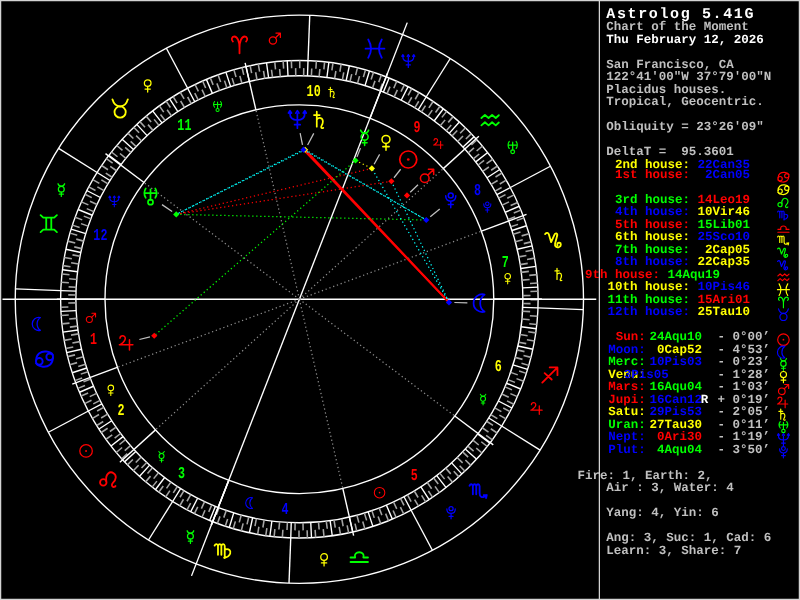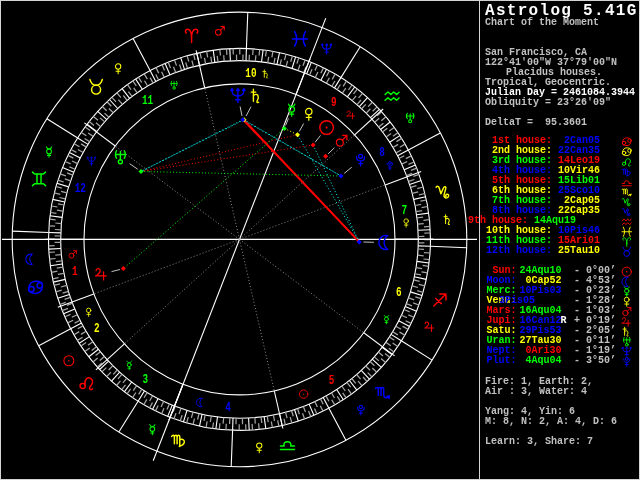--- a/index.html
+++ b/index.html
@@ -220,34 +220,34 @@
 <line x1="137.7" y1="169.2" x2="129.6" y2="163.7" stroke="#c0c0c0" stroke-width="1"></line>
 <rect x="-2" y="-2" width="4" height="4" fill="#0f0" transform="translate(141.0 171.5) rotate(45) scale(0.88)"></rect>
 <use href="#g-ura" x="111.9" y="148.8" width="17" height="17" color="#0f0"></use>
 <line x1="242.0" y1="115.9" x2="240.1" y2="106.5" stroke="#c0c0c0" stroke-width="1"></line>
 <rect x="-2" y="-2" width="4" height="4" fill="#00f" transform="translate(242.8 119.7) rotate(45) scale(0.88)"></rect>
 <use href="#g-nep" x="229.4" y="87.2" width="17" height="17" color="#00f"></use>
 <line x1="344.2" y1="173.4" x2="351.8" y2="167.2" stroke="#c0c0c0" stroke-width="1"></line>
 <rect x="-2" y="-2" width="4" height="4" fill="#00f" transform="translate(341.0 176.0) rotate(45) scale(0.88)"></rect>
 <use href="#g-plu" x="353.1" y="152.6" width="15" height="15" color="#00f"></use>
 </svg>
-<div class="t" style="left:485px;top:6px;font-size:16px;letter-spacing:1.3px;color:#fff">Astrolog 5.41G</div>
+<div class="t" style="left:485px;top:6px;font-size:12px;letter-spacing:1.3px;color:#fff">Astrolog 5.41G</div>
 <div class="t" style="left:485px;top:18px;color:#c0c0c0">Chart of the Moment</div>
+<div class="t" style="left:485px;top:28px;color:#fff">Thu February 12, 2026</div>
 <div class="t" style="left:485px;top:48px;color:#c0c0c0">San Francisco, CA</div>
 <div class="t" style="left:485px;top:58px;color:#c0c0c0">122°41'00"W 37°79'00"N</div>
-<div class="t" style="left:506px;top:68px;color:#c0c0c0">Placidus houses.</div>
+<div class="t" style="left:485px;top:68px;color:#c0c0c0">Placidus houses.</div>
 <div class="t" style="left:485px;top:78px;color:#c0c0c0">Tropical, Geocentric.</div>
-<div class="t" style="left:485px;top:88px;color:#fff">Julian Day = 2461084.3944</div>
 <div class="t" style="left:485px;top:98px;color:#c0c0c0">Obliquity = 23°26'09"</div>
 <div class="t" style="left:485px;top:118px;color:#c0c0c0">DeltaT =  95.3601</div>
 <div class="t" style="left:486px;top:136px"><span style="color:#f00"> 1st house:</span> <span style="color:#00f"> 2Can05</span></div>
 <svg class="ss" style="left:620.5px;top:135.5px" viewBox="0 0 16 16">
       <use href="#g-can" width="16" height="16" color="#f00"></use>
     </svg>
-<div class="t" style="left:486px;top:146px"><span style="color:#ff0"> 2nd house:</span> <span style="color:#00f">22Can35</span></div>
+<div class="t" style="left:486px;top:128px"><span style="color:#ff0"> 2nd house:</span> <span style="color:#00f">22Can35</span></div>
 <svg class="ss" style="left:620.5px;top:145.5px" viewBox="0 0 16 16">
       <use href="#g-can" width="16" height="16" color="#ff0"></use>
     </svg>
 <div class="t" style="left:486px;top:156px"><span style="color:#0f0"> 3rd house:</span> <span style="color:#f00">14Leo19</span></div>
 <svg class="ss" style="left:620.5px;top:155.5px" viewBox="0 0 16 16">
       <use href="#g-leo" width="16" height="16" color="#0f0"></use>
     </svg>
 <div class="t" style="left:486px;top:166px"><span style="color:#00f"> 4th house:</span> <span style="color:#ff0">10Vir46</span></div>
 <svg class="ss" style="left:620.5px;top:165.5px" viewBox="0 0 16 16">
       <use href="#g-vir" width="16" height="16" color="#00f"></use>
@@ -338,18 +338,18 @@
 <div class="t" style="left:574px;top:346px;color:#c0c0c0">- 1°19’</div>
 <svg class="ss" style="left:621px;top:345.5px" viewBox="0 0 16 16">
       <use href="#g-nep" width="16" height="16" color="#00f"></use>
     </svg>
 <div class="t" style="left:486.5px;top:356px;color:#00f">Plut:</div>
 <div class="t" style="left:519.5px;top:356px;color:#0f0"> 4Aqu04</div>
 <div class="t" style="left:574px;top:356px;color:#c0c0c0">- 3°50’</div>
 <svg class="ss" style="left:621px;top:355.5px" viewBox="0 0 16 16">
       <use href="#g-plu" width="16" height="16" color="#00f"></use>
     </svg>
-<div class="t" style="left:485px;top:377px;color:#c0c0c0">Fire: 1, Earth: 2,</div>
+<div class="t" style="left:462px;top:377px;color:#c0c0c0">Fire: 1, Earth: 2,</div>
 <div class="t" style="left:485px;top:387px;color:#c0c0c0">Air : 3, Water: 4</div>
 <div class="t" style="left:485px;top:407px;color:#c0c0c0">Yang: 4, Yin: 6</div>
-<div class="t" style="left:485px;top:417px;color:#c0c0c0">M: 8, N: 2, A: 4, D: 6</div>
+<div class="t" style="left:485px;top:427px;color:#c0c0c0">Ang: 3, Suc: 1, Cad: 6</div>
 <div class="t" style="left:485px;top:437px;color:#c0c0c0">Learn: 3, Share: 7</div>
 <div id="divider"></div>
 </div>
 </body></html>

